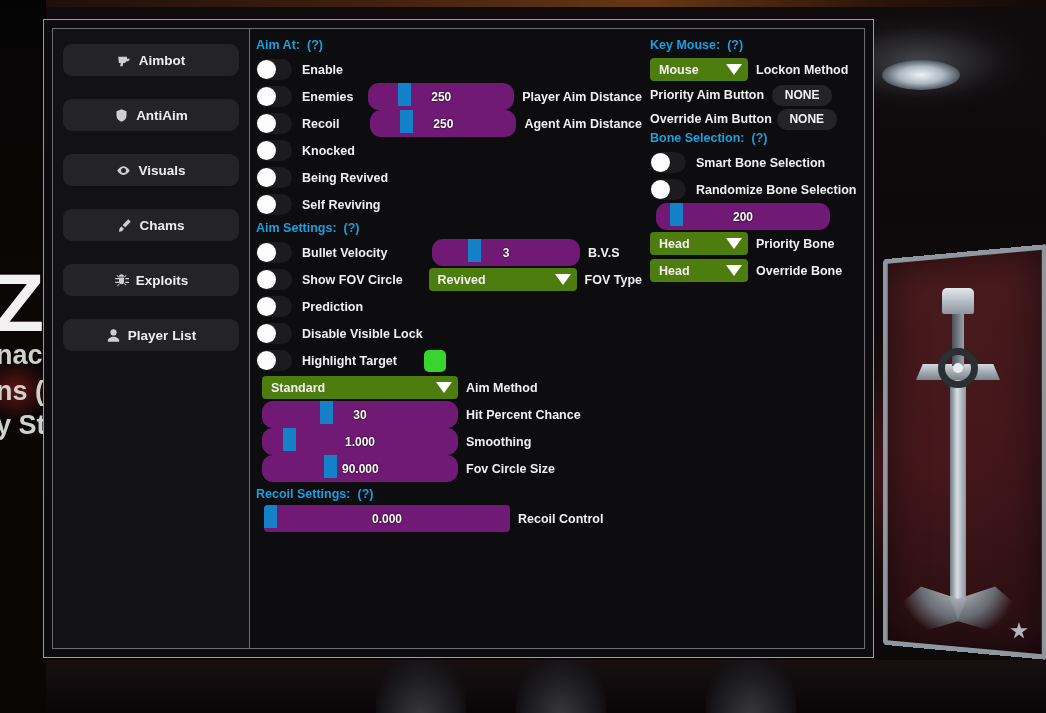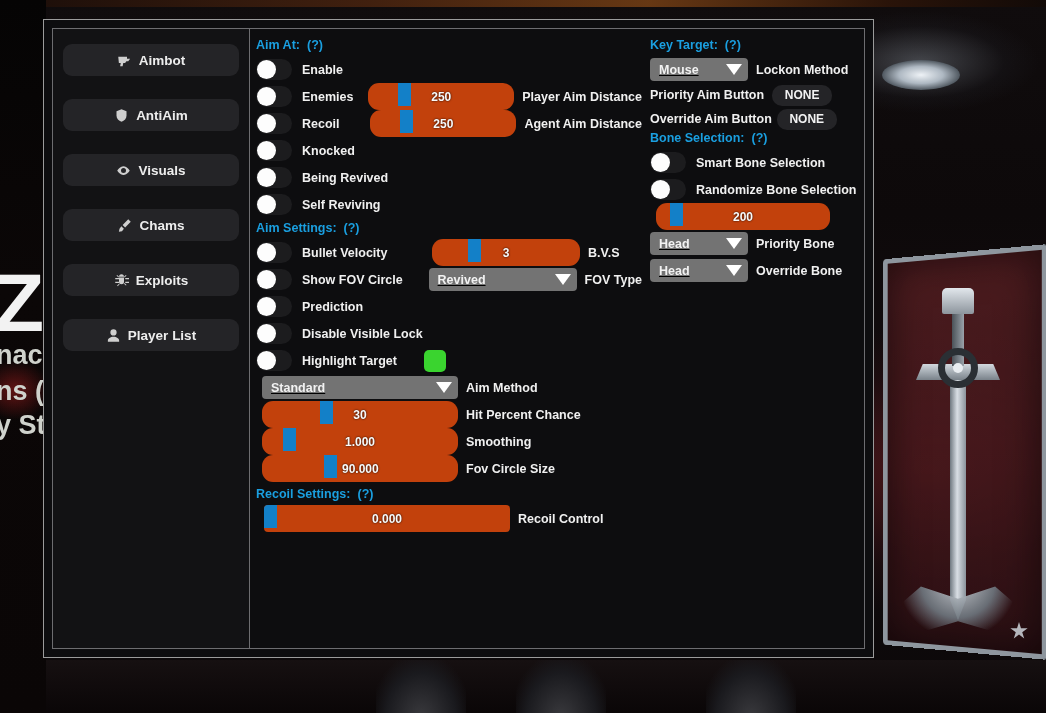--- a/index.html
+++ b/index.html
@@ -215,21 +215,21 @@
     font-size: 12.5px;
     font-weight: 700;
     white-space: nowrap;
     padding-left: 10px;
   }
   .lbl.right { padding-left: 8px; }
 
   
   .slider {
     height: 27px;
-    background: #c2410c;
+    background: #701a75;
     border-radius: 11px;
     position: relative;
     overflow: hidden;
     cursor: pointer;
     flex: none;
   }
   .slider .handle {
     position: absolute; top: 0; height: 23px; width: 13px;
     background: #1380c8;
   }
@@ -237,28 +237,27 @@
     position: absolute; inset: 0;
     display: flex; align-items: center; justify-content: center;
     color: #fafafa; font-size: 12px; font-weight: 700;
     text-shadow: 0 0 2px #000;
   }
   .slider.valleft .val { justify-content: flex-start; padding-left: 80px; }
 
   
   .dd {
     height: 23px;
-    background: #737373;
+    background: #4d7c0f;
     border-radius: 4px;
     display: flex; align-items: center;
     padding: 0 6px 0 9px;
     cursor: pointer;
     flex: none;
     position: relative;
-    text-decoration: underline;
   }
   .dd .ddval {
     color: #f2f2f2; font-size: 12.5px; font-weight: 700;
     flex: 1; white-space: nowrap;
   }
   .dd .arrow {
     width: 0; height: 0;
     border-left: 8px solid transparent;
     border-right: 8px solid transparent;
     border-top: 11px solid #ffffff;
@@ -532,21 +531,21 @@
             <span class="val">0.000</span>
           </div>
           <span class="lbl right">Recoil Control</span>
         </div>
 
       </div>
 
       <div id="col-right">
 
         <div class="sect-head">
-          <span>Key Target:</span><span class="q">(?)</span>
+          <span>Key Mouse:</span><span class="q">(?)</span>
         </div>
 
         <div class="row">
           <div class="dd" style="width:98px">
             <span class="ddval">Mouse</span>
             <span class="arrow"></span>
           </div>
           <span class="lbl right">Lockon Method</span>
         </div>
 

